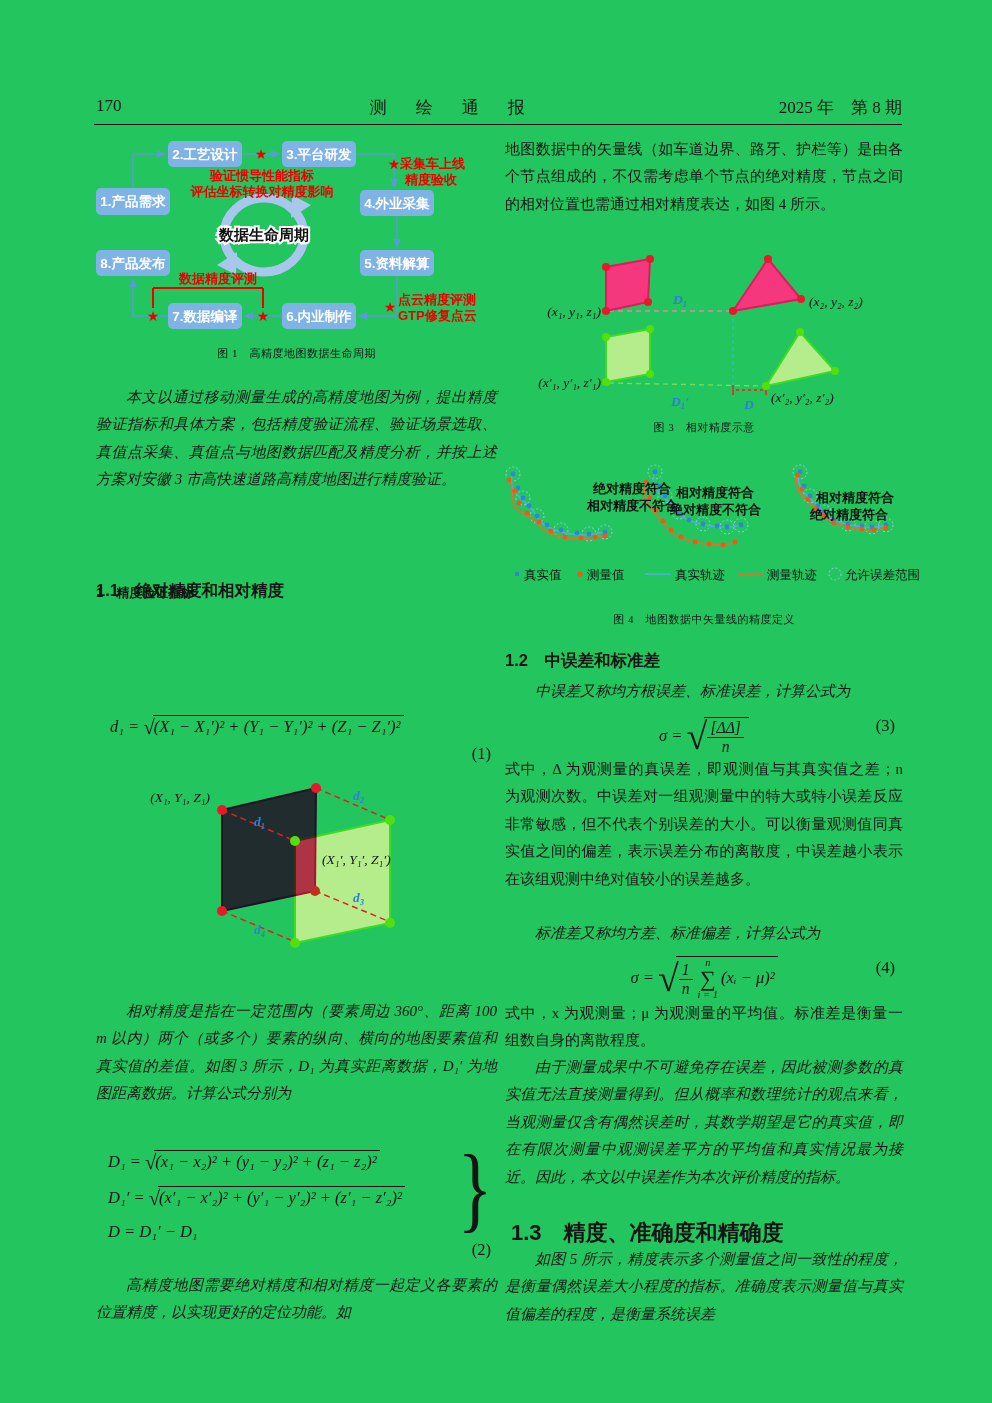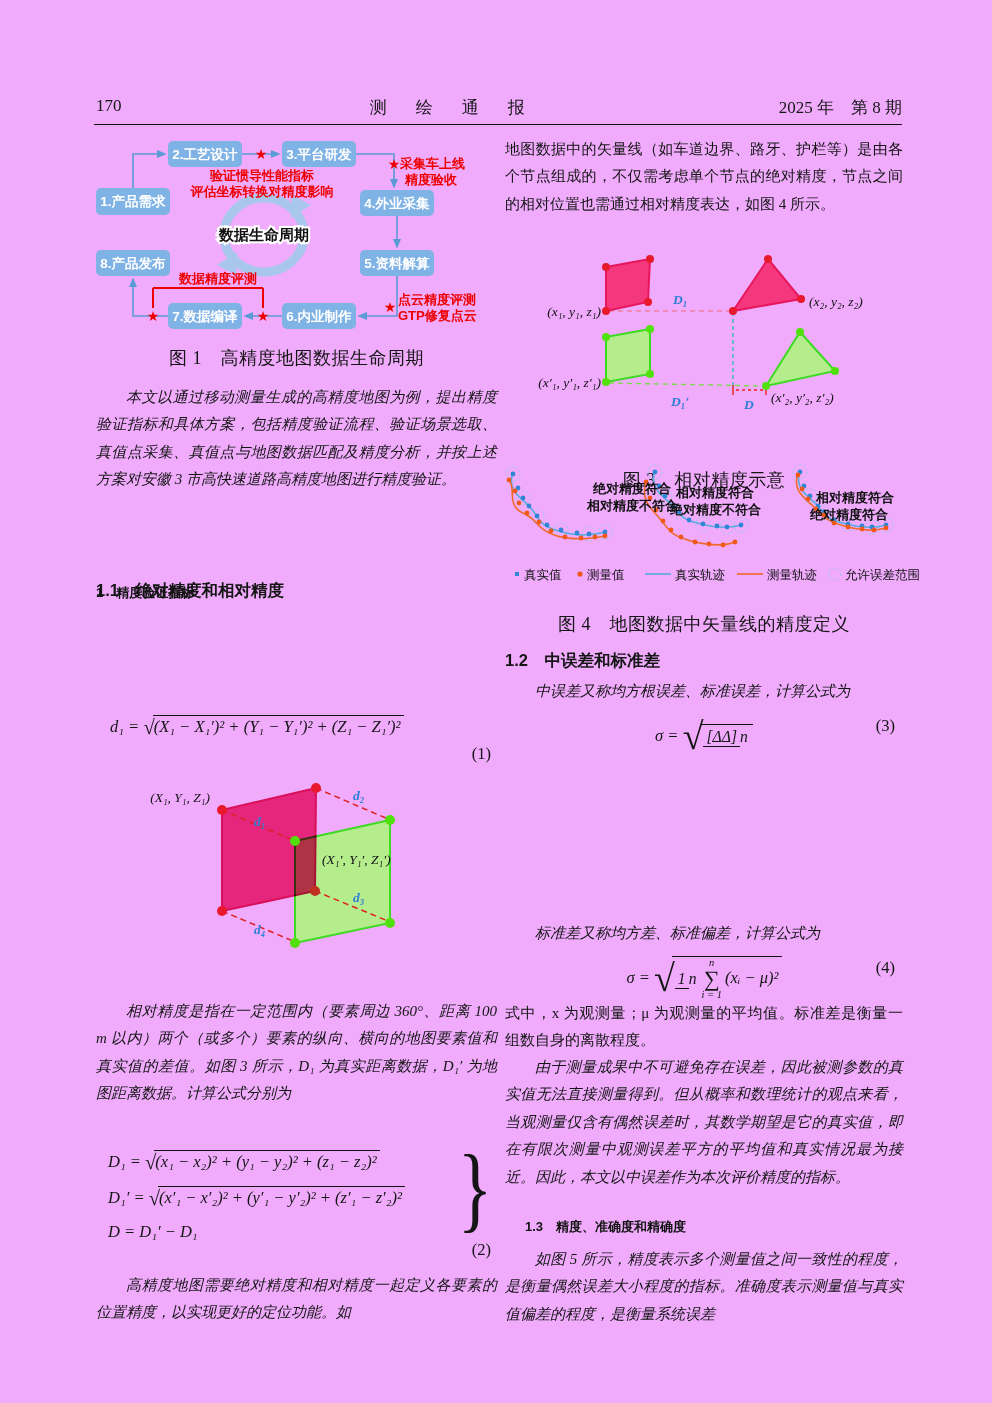--- a/index.html
+++ b/index.html
@@ -1,29 +1,29 @@
 <!DOCTYPE html>
 <html><head>
 <meta charset="utf-8">
 <style>
   html,body{margin:0;padding:0;background:#e8e8e8;}
-  .page{position:relative;width:992px;height:1403px;background:#f0abfc;
+  .page{position:relative;width:992px;height:1403px;background:#22c55e;
         font-family:"Liberation Serif",serif;color:#151515;overflow:hidden;}
   .abs{position:absolute;}
   .para{font-size:15px;line-height:27.4px;text-align:justify;}
   .ind{text-indent:2em;font-style:italic;}
   .hd{font-family:"Liberation Sans",sans-serif;font-weight:bold;}
-  .caption{font-size:18px;text-align:center;letter-spacing:.5px;font-family:Liberation Serif, serif;}
+  .caption{font-size:11px;text-align:center;letter-spacing:.5px;font-family:Liberation Serif, serif;}
   .rule{border-top:1.6px solid #111;}
   
   .formula{font-size:16.5px;font-style:italic;}
   .rad{border-top:1.4px solid #111;padding:1px 3px 0 1px;}
   .sq{font-style:normal;font-size:1.25em;position:relative;top:2px;margin-right:-2px;}
   .sq.tall{font-size:2.3em;top:8px;font-weight:100;margin-right:-3px;}
-  .frac{display:inline-flex;vertical-align:middle;text-align:center;line-height:1.15;font-size:.95em;margin:0 2px;}
+  .frac{display:inline-flex;flex-direction:column;vertical-align:middle;text-align:center;line-height:1.15;font-size:.95em;margin:0 2px;}
   .frac .n{border-bottom:1.3px solid #111;padding:0 3px;}
   .sum{display:inline-flex;flex-direction:column;align-items:center;vertical-align:middle;line-height:1;margin:0 3px;font-style:normal;}
   .sum .lim{font-size:10.5px;font-style:italic;}
   .sum .sig{font-size:22px;}
   .eqnum{font-style:normal;}
   .brace{font-size:96px;font-weight:100;transform:scaleX(.75);line-height:1;}
 </style>
 </head>
 <body>
 
@@ -224,21 +224,21 @@
       <text x="306" y="52">(x₂, y₂, z₂)</text>
       <text x="98" y="133" text-anchor="end">(x′₁, y′₁, z′₁)</text>
       <text x="268" y="148">(x′₂, y′₂, z′₂)</text>
       <g fill="#2E7FD6" font-weight="bold">
         <text x="170" y="50">D₁</text>
         <text x="168" y="152">D₁′</text>
         <text x="241" y="155">D</text>
       </g>
     </g>
   </svg>
-  <div class="abs caption" style="left:505px;top:468px;width:398px;">图 3　相对精度示意</div>
+  <div class="abs caption" style="left:505px;top:420px;width:398px;">图 3　相对精度示意</div>
 
   <svg class="abs" style="left:503px;top:464px;" width="420" height="130" viewBox="0 0 420 130">
 
     <g>
       <g fill="none" stroke="#9CC8E8" stroke-width="1" stroke-dasharray="2 2">
         <circle cx="10" cy="10" r="7"></circle>
           <circle cx="20" cy="34" r="7"></circle>
           <circle cx="34" cy="52" r="7"></circle>
           <circle cx="58" cy="66" r="7"></circle>
           <circle cx="86" cy="70" r="7"></circle>
@@ -377,36 +377,37 @@
 
   <div class="abs formula" style="left:505px;top:706px;width:398px;text-align:center;">
     <span>σ =</span>
     <span class="sq tall">√</span><span class="rad" style="display:inline-block;"><span class="frac">
           <span class="n">[ΔΔ]</span>
           <span>n</span>
         </span></span>
   </div>
   <div class="abs formula eqnum" style="left:505px;top:716px;width:390px;text-align:right;">(3)</div>
 
+  <div class="abs para" style="left:505px;top:756px;width:398px;">式中，Δ 为观测量的真误差，即观测值与其真实值之差；n 为观测次数。中误差对一组观测量中的特大或特小误差反应非常敏感，但不代表个别误差的大小。可以衡量观测值同真实值之间的偏差，表示误差分布的离散度，中误差越小表示在该组观测中绝对值较小的误差越多。</div>
   <div class="abs para ind" style="left:505px;top:920px;width:398px;">标准差又称均方差、标准偏差，计算公式为</div>
 
   <div class="abs formula" style="left:505px;top:948px;width:398px;text-align:center;">
     <span>σ =</span>
     <span class="sq tall">√</span><span class="rad" style="display:inline-block;"><span class="frac">
           <span class="n">1</span>
           <span>n</span>
         </span><span class="sum">
           <span class="lim">n</span>
           <span class="sig">∑</span>
           <span class="lim">i = 1</span>
         </span><span>(xᵢ − μ)²</span></span>
   </div>
   <div class="abs formula eqnum" style="left:505px;top:958px;width:390px;text-align:right;">(4)</div>
 
   <div class="abs para" style="left:505px;top:1000px;width:398px;">式中，x 为观测量；μ 为观测量的平均值。标准差是衡量一组数自身的离散程度。</div>
   <div class="abs para ind" style="left:505px;top:1054px;width:398px;">由于测量成果中不可避免存在误差，因此被测参数的真实值无法直接测量得到。但从概率和数理统计的观点来看，当观测量仅含有偶然误差时，其数学期望是它的真实值，即在有限次测量中观测误差平方的平均值和真实情况最为接近。因此，本文以中误差作为本次评价精度的指标。</div>
 
-  <div class="abs hd" style="left:525px;top:1218px;font-size:13px;">
+  <div class="abs hd" style="left:511px;top:1218px;font-size:22px;">
     <span>1.3</span>　<span>精度、准确度和精确度</span>
   </div>
   <div class="abs para ind" style="left:505px;top:1246px;width:398px;">如图 5 所示，精度表示多个测量值之间一致性的程度，是衡量偶然误差大小程度的指标。准确度表示测量值与真实值偏差的程度，是衡量系统误差</div>
 
 </div>
 
 </body></html>

